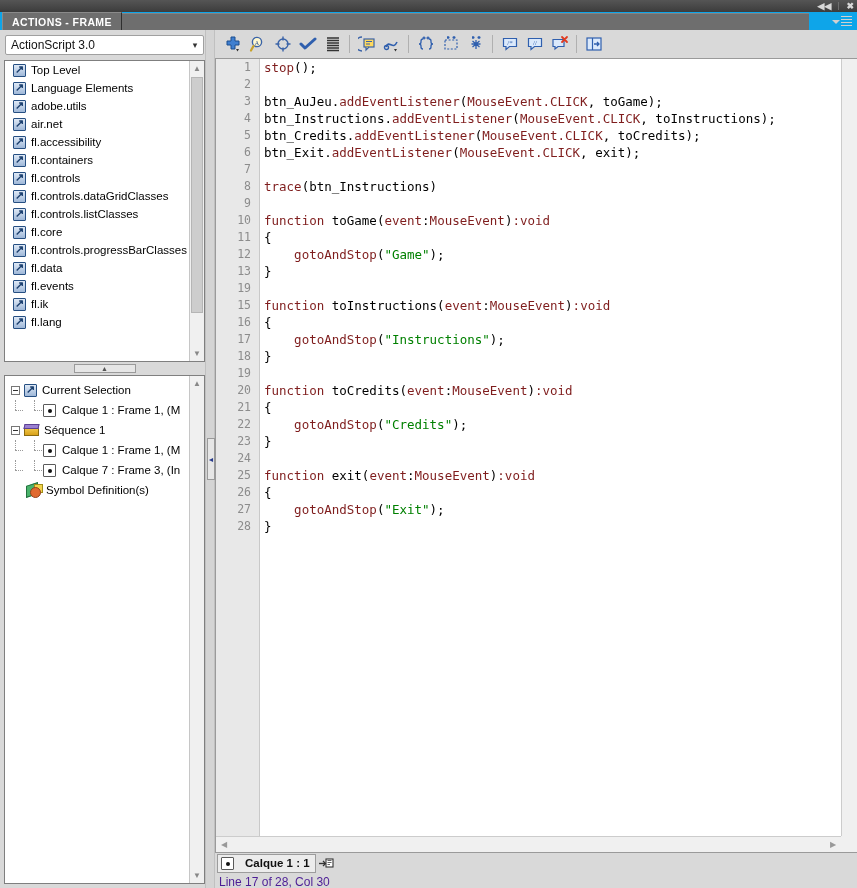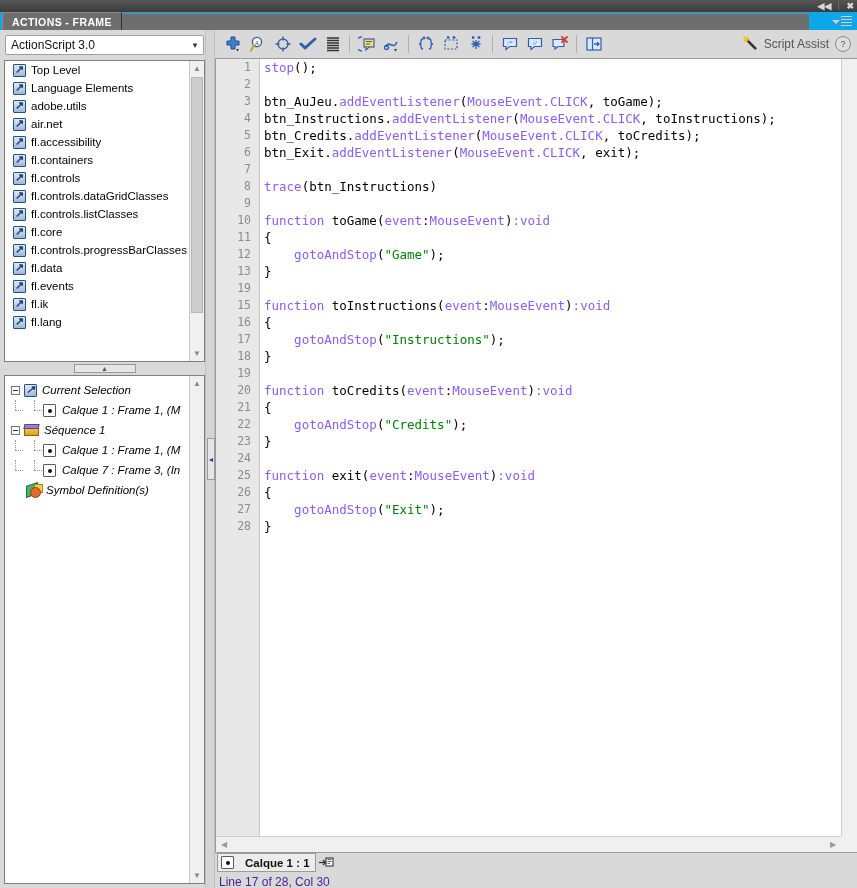--- a/index.html
+++ b/index.html
@@ -170,36 +170,36 @@
   }
   .gline{height:17px;line-height:17px;text-align:right;padding-right:8px;
     font-family:"DejaVu Sans Mono","Liberation Mono",monospace;font-size:11.5px;color:#8c8c8c;}
   .codearea{
     position:absolute;left:45px;top:0;right:16px;bottom:16px;overflow:hidden;padding-left:3px;
   }
   .cline{
     height:17px;line-height:17px;white-space:pre;
     font-family:"DejaVu Sans Mono","Liberation Mono",monospace;font-size:12.5px;color:#000;
   }
-  .kw{color:#8b5cf6;}
+  .kw{color:#7f1d1d;}
   .id{color:#000;}
   .str{color:#008000;}
   .code-vscroll{
     position:absolute;right:0;top:0;width:16px;bottom:16px;background:#f0f0f0;border-left:1px solid #ccc;box-sizing:border-box;
   }
   .code-hscroll{
     position:absolute;left:0;right:16px;bottom:0;height:16px;background:#f0f0f0;border-top:1px solid #ccc;box-sizing:border-box;
     display:flex;align-items:center;justify-content:space-between;
   }
   .hs-arrow{width:16px;height:16px;display:flex;align-items:center;justify-content:center;color:#999;font-size:8px;cursor:pointer;}
   .corner-box{position:absolute;right:0;bottom:0;width:16px;height:16px;background:#f0f0f0;}
 
   
   .statusbar{position:absolute;left:0;top:823px;width:642px;height:35px;background:#d9d9d9;}
-  .pinrow{position:absolute;left:2px;top:0px;height:20px;display:flex;align-items:flex-start;}
+  .pinrow{position:absolute;left:2px;top:0px;height:20px;display:flex;align-items:center;}
   .pin-tab{
     height:19px;display:flex;align-items:center;padding:0 5px 0 3px;gap:5px;
     background:#ececec;border:1px solid #9c9c9c;box-sizing:border-box;cursor:pointer;
   }
   .pin-tab .lbl{font-size:11.5px;font-weight:bold;color:#111;}
   .pin-icon{width:20px;height:19px;display:flex;align-items:center;justify-content:center;cursor:pointer;}
   .statustext{position:absolute;left:4px;top:22px;font-size:12px;color:#4c1d95;}
 </style>
 </head>
 <body>
@@ -307,21 +307,21 @@
           <div class="vs-thumb" style="top:16px;height:236px;"></div>
           <div class="vs-arrow bot">▼</div>
         </div>
       </div>
 
       <div class="hsplit">
         <div class="grip">▲</div>
       </div>
 
       <div class="tree2-box">
-        <div id="script-tree-list" style="position:absolute;left:0;top:4px;width:148px;font-style:italic;">
+        <div id="script-tree-list" style="position:absolute;left:0;top:4px;width:148px;">
             <div class="t2row">
               <span class="expander"></span>
               <span class="ic-pkg"></span>
               <span>Current Selection</span>
             </div>
             <div class="t2row">
               <span class="indent"></span>
               <span class="indent"></span>
               <span class="ic-frame"></span>
               <span>Calque 1 : Frame 1, (M</span>
@@ -478,31 +478,20 @@
 
           <div class="tbi">
             <svg width="18" height="18" viewBox="0 0 18 18">
               <rect x="2" y="3" width="14" height="12" fill="#dbe9fb" stroke="#2f5fae" stroke-width="1.2"></rect>
               <path d="M7.5 3v12" stroke="#2f5fae" stroke-width="1.2"></path>
               <path d="M9 9h5M12 7l2 2-2 2" stroke="#2f5fae" stroke-width="1.3" fill="none"></path>
             </svg>
           </div>
         </div>
 
-        <div class="tb-right">
-          <span>
-            <svg width="16" height="16" viewBox="0 0 18 18">
-              <path d="M6 6l9 9" stroke="#333" stroke-width="3" stroke-linecap="round"></path>
-              <path d="M4 4l2 2" stroke="#f2c200" stroke-width="2.4" stroke-linecap="round"></path>
-              <path d="M2.5 6.5h2M6.5 2.5v2M2 2l1.4 1.4" stroke="#f2c200" stroke-width="1.6" stroke-linecap="round"></path>
-            </svg>
-          </span>
-          <span class="sa-label">Script Assist</span>
-          <span class="help-btn">?</span>
-        </div>
       </div>
 
       <div class="codewrap">
         <div class="gutter" id="gutter">
             <div class="gline">1</div>
             <div class="gline">2</div>
             <div class="gline">3</div>
             <div class="gline">4</div>
             <div class="gline">5</div>
             <div class="gline">6</div>

